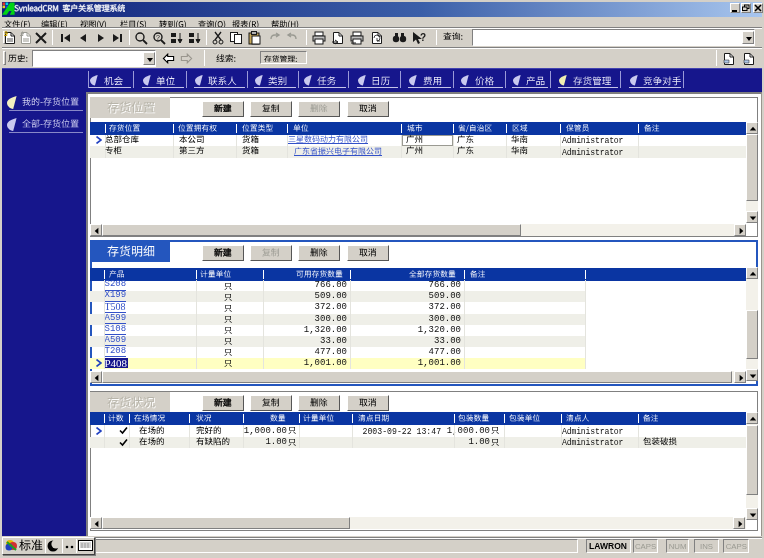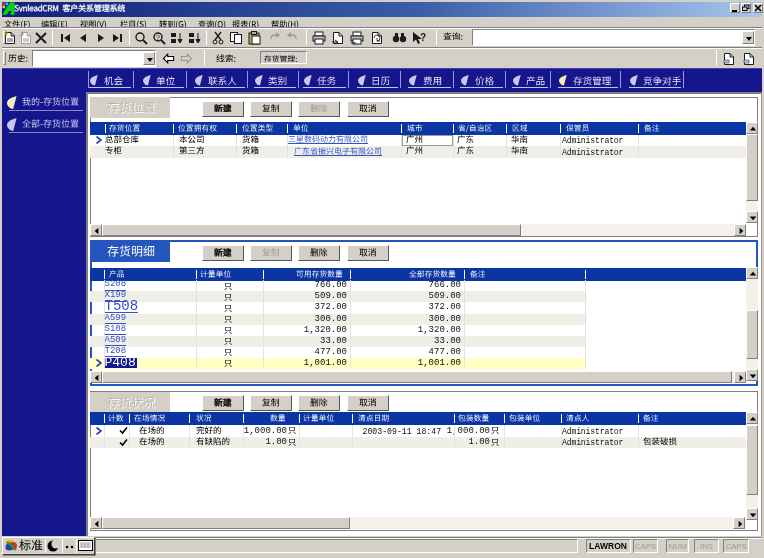--- a/index.html
+++ b/index.html
@@ -883,21 +883,21 @@
       </svg></div>
     <div style="position:absolute;left:227px;top:280.3px;width:120px;text-align:right"><span style="font-family:'Liberation Mono',monospace;font-size:9px;line-height:11px;color:#111;white-space:pre;">766.00</span></div>
     <div style="position:absolute;left:341px;top:280.3px;width:120px;text-align:right"><span style="font-family:'Liberation Mono',monospace;font-size:9px;line-height:11px;color:#111;white-space:pre;">766.00</span></div>
     <div style="position:absolute;left:90px;top:291.37px;width:495px;height:11px;background:#efefe8"></div>
     <div style="position:absolute;left:104.5px;top:291.37px;"><span style="font-family:'Liberation Mono',monospace;font-size:9px;line-height:11px;color:#111;white-space:pre;color:#3351c8;display:inline-block;line-height:9.6px;border-bottom:1px solid #3351c8">X199</span></div>
     <div style="position:absolute;left:224px;top:292.57px;"><svg style="" width="8.3" height="8.3" viewBox="0 -88 100 100" fill="#000">
         <use href="#g53ea" x="0"></use>
       </svg></div>
     <div style="position:absolute;left:227px;top:291.37px;width:120px;text-align:right"><span style="font-family:'Liberation Mono',monospace;font-size:9px;line-height:11px;color:#111;white-space:pre;">509.00</span></div>
     <div style="position:absolute;left:341px;top:291.37px;width:120px;text-align:right"><span style="font-family:'Liberation Mono',monospace;font-size:9px;line-height:11px;color:#111;white-space:pre;">509.00</span></div>
-    <div style="position:absolute;left:104.5px;top:302.44px;"><span style="font-family:Liberation Mono, monospace;font-size:14px;line-height:11px;color:#111;white-space:pre;color:#3351c8;display:inline-block;line-height:9.6px;border-bottom:1px solid #3351c8">T508</span></div>
+    <div style="position:absolute;left:104.5px;top:302.44px;"><span style="font-family:Liberation Serif, serif;font-size:10px;line-height:11px;color:#111;white-space:pre;color:#3351c8;display:inline-block;line-height:9.6px;border-bottom:1px solid #3351c8">T508</span></div>
     <div style="position:absolute;left:224px;top:303.64px;"><svg style="" width="8.3" height="8.3" viewBox="0 -88 100 100" fill="#000">
         <use href="#g53ea" x="0"></use>
       </svg></div>
     <div style="position:absolute;left:227px;top:302.44px;width:120px;text-align:right"><span style="font-family:'Liberation Mono',monospace;font-size:9px;line-height:11px;color:#111;white-space:pre;">372.00</span></div>
     <div style="position:absolute;left:341px;top:302.44px;width:120px;text-align:right"><span style="font-family:'Liberation Mono',monospace;font-size:9px;line-height:11px;color:#111;white-space:pre;">372.00</span></div>
     <div style="position:absolute;left:90px;top:313.51px;width:495px;height:11px;background:#efefe8"></div>
     <div style="position:absolute;left:104.5px;top:313.51px;"><span style="font-family:'Liberation Mono',monospace;font-size:9px;line-height:11px;color:#111;white-space:pre;color:#3351c8;display:inline-block;line-height:9.6px;border-bottom:1px solid #3351c8">A599</span></div>
     <div style="position:absolute;left:224px;top:314.71px;"><svg style="" width="8.3" height="8.3" viewBox="0 -88 100 100" fill="#000">
         <use href="#g53ea" x="0"></use>
       </svg></div>
@@ -919,21 +919,21 @@
     <div style="position:absolute;left:104.5px;top:346.71999999999997px;"><span style="font-family:'Liberation Mono',monospace;font-size:9px;line-height:11px;color:#111;white-space:pre;color:#3351c8;display:inline-block;line-height:9.6px;border-bottom:1px solid #3351c8">T208</span></div>
     <div style="position:absolute;left:224px;top:347.91999999999996px;"><svg style="" width="8.3" height="8.3" viewBox="0 -88 100 100" fill="#000">
         <use href="#g53ea" x="0"></use>
       </svg></div>
     <div style="position:absolute;left:227px;top:346.71999999999997px;width:120px;text-align:right"><span style="font-family:'Liberation Mono',monospace;font-size:9px;line-height:11px;color:#111;white-space:pre;">477.00</span></div>
     <div style="position:absolute;left:341px;top:346.71999999999997px;width:120px;text-align:right"><span style="font-family:'Liberation Mono',monospace;font-size:9px;line-height:11px;color:#111;white-space:pre;">477.00</span></div>
     <div style="position:absolute;left:90px;top:357.78999999999996px;width:495px;height:11px;background:#ffffc2"></div>
     <div style="position:absolute;left:96px;top:359.28999999999996px;"><svg width="6" height="8" viewBox="0 0 6 8">
         <path d="M0.5 0.5 L5 4 L0.5 7.5" fill="none" stroke="#2040c0" stroke-width="1.6"></path>
       </svg></div>
-    <div style="position:absolute;left:103.5px;top:358.28999999999996px;"><div style="background:#16168c;padding:0 1px;display:inline-block"><span style="font-family:Liberation Mono, monospace;font-size:13px;line-height:11px;color:#111;white-space:pre;color:#fff;line-height:10px">P408</span></div></div>
+    <div style="position:absolute;left:103.5px;top:358.28999999999996px;"><div style="background:#16168c;padding:0 1px;display:inline-block"><span style="font-family:Liberation Serif, serif;font-size:11px;line-height:11px;color:#111;white-space:pre;color:#fff;line-height:10px">P408</span></div></div>
     <div style="position:absolute;left:224px;top:358.98999999999995px;"><svg style="" width="8.3" height="8.3" viewBox="0 -88 100 100" fill="#000">
         <use href="#g53ea" x="0"></use>
       </svg></div>
     <div style="position:absolute;left:227px;top:357.78999999999996px;width:120px;text-align:right"><span style="font-family:'Liberation Mono',monospace;font-size:9px;line-height:11px;color:#111;white-space:pre;">1,001.00</span></div>
     <div style="position:absolute;left:341px;top:357.78999999999996px;width:120px;text-align:right"><span style="font-family:'Liberation Mono',monospace;font-size:9px;line-height:11px;color:#111;white-space:pre;">1,001.00</span></div>
     <div style="position:absolute;left:104px;top:280.3px;width:1px;height:88.6px;background:#e4e4de"></div>
     <div style="position:absolute;left:195.5px;top:280.3px;width:1px;height:88.6px;background:#e4e4de"></div>
     <div style="position:absolute;left:263px;top:280.3px;width:1px;height:88.6px;background:#e4e4de"></div>
     <div style="position:absolute;left:350px;top:280.3px;width:1px;height:88.6px;background:#e4e4de"></div>
     <div style="position:absolute;left:464.4px;top:280.3px;width:1px;height:88.6px;background:#e4e4de"></div>
@@ -1083,21 +1083,21 @@
       </svg></div>
     <div style="position:absolute;left:195.8px;top:425.8px;"><svg style="" width="25.5" height="8.5" viewBox="0 -88 300 100" fill="#000">
         <use href="#g5b8c" x="0"></use>
         <use href="#g597d" x="100"></use>
         <use href="#g7684" x="200"></use>
       </svg></div>
     <div style="position:absolute;left:167px;top:425.5px;width:120px;text-align:right"><span style="font-family:'Liberation Mono',monospace;font-size:9px;line-height:11px;color:#111;white-space:pre;">1,000.00</span></div>
     <div style="position:absolute;left:288px;top:426px;"><svg style="" width="8.3" height="8.3" viewBox="0 -88 100 100" fill="#000">
         <use href="#g53ea" x="0"></use>
       </svg></div>
-    <div style="position:absolute;left:362.5px;top:426px;"><span style="font-family:'Liberation Mono',monospace;font-size:9px;line-height:11px;color:#111;white-space:pre;font-size:8.2px">2003-09-11 18:47</span></div>
+    <div style="position:absolute;left:362.5px;top:426px;"><span style="font-family:'Liberation Mono',monospace;font-size:9px;line-height:11px;color:#111;white-space:pre;font-size:8.2px">2003-09-22 13:47</span></div>
     <div style="position:absolute;left:370px;top:425.5px;width:120px;text-align:right"><span style="font-family:'Liberation Mono',monospace;font-size:9px;line-height:11px;color:#111;white-space:pre;">1,000.00</span></div>
     <div style="position:absolute;left:491px;top:426px;"><svg style="" width="8.3" height="8.3" viewBox="0 -88 100 100" fill="#000">
         <use href="#g53ea" x="0"></use>
       </svg></div>
     <div style="position:absolute;left:562px;top:425.5px;"><span style="font-family:'Liberation Mono',monospace;font-size:9px;line-height:11px;color:#111;white-space:pre;font-size:8.2px;letter-spacing:-0.2px">Administrator</span></div>
     <div style="position:absolute;left:90px;top:436.8px;width:656px;height:11.2px;background:#efefe8"></div>
     <div style="position:absolute;left:119px;top:437.5px;"><svg width="9" height="9" viewBox="0 0 9 9">
         <path d="M1 4.5 L3.5 7 L8 1.5" fill="none" stroke="#000" stroke-width="1.6"></path>
       </svg></div>
     <div style="position:absolute;left:138.8px;top:437.3px;"><svg style="" width="25.5" height="8.5" viewBox="0 -88 300 100" fill="#000">

